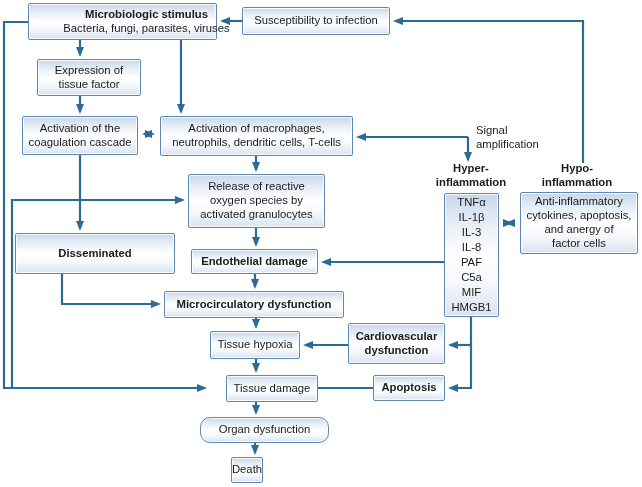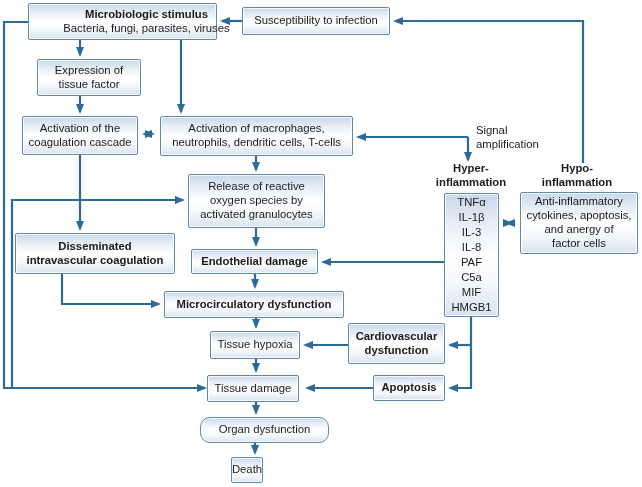--- a/index.html
+++ b/index.html
@@ -83,36 +83,35 @@
         <span class="ln">Activation of macrophages,</span>
         <span class="ln">neutrophils, dendritic cells, T-cells</span>
       </div>
       <div class="node box" style="left: 188px; top: 174px; width: 137px; height: 54px;">
         <span class="ln">Release of reactive</span>
         <span class="ln">oxygen species by</span>
         <span class="ln">activated granulocytes</span>
       </div>
       <div class="node box" style="left: 15px; top: 233px; width: 160px; height: 41px;">
         <span class="ln b">Disseminated</span>
-        <span class="ln b">intravascular coagulation</span>
       </div>
       <div class="node box" style="left: 191px; top: 249px; width: 127px; height: 25px;">
         <span class="ln b">Endothelial damage</span>
       </div>
       <div class="node box" style="left: 164px; top: 291px; width: 180px; height: 27px;">
         <span class="ln b">Microcirculatory dysfunction</span>
       </div>
       <div class="node box" style="left: 210px; top: 331px; width: 90px; height: 28px;">
         <span class="ln">Tissue hypoxia</span>
       </div>
       <div class="node box" style="left: 348px; top: 323px; width: 97px; height: 41px;">
         <span class="ln b">Cardiovascular</span>
         <span class="ln b">dysfunction</span>
       </div>
-      <div class="node box" style="left: 207px; top: 375px; width: 92px; height: 27px;">
+      <div class="node box" style="left: 226px; top: 375px; width: 92px; height: 27px;">
         <span class="ln">Tissue damage</span>
       </div>
       <div class="node box" style="left: 373px; top: 375px; width: 72px; height: 26px;">
         <span class="ln b">Apoptosis</span>
       </div>
       <div class="node box" style="left: 200px; top: 417px; width: 129px; height: 26px; border-radius: 10px;">
         <span class="ln">Organ dysfunction</span>
       </div>
       <div class="node box" style="left: 231px; top: 457px; width: 32px; height: 26px;">
         <span class="ln">Death</span>

